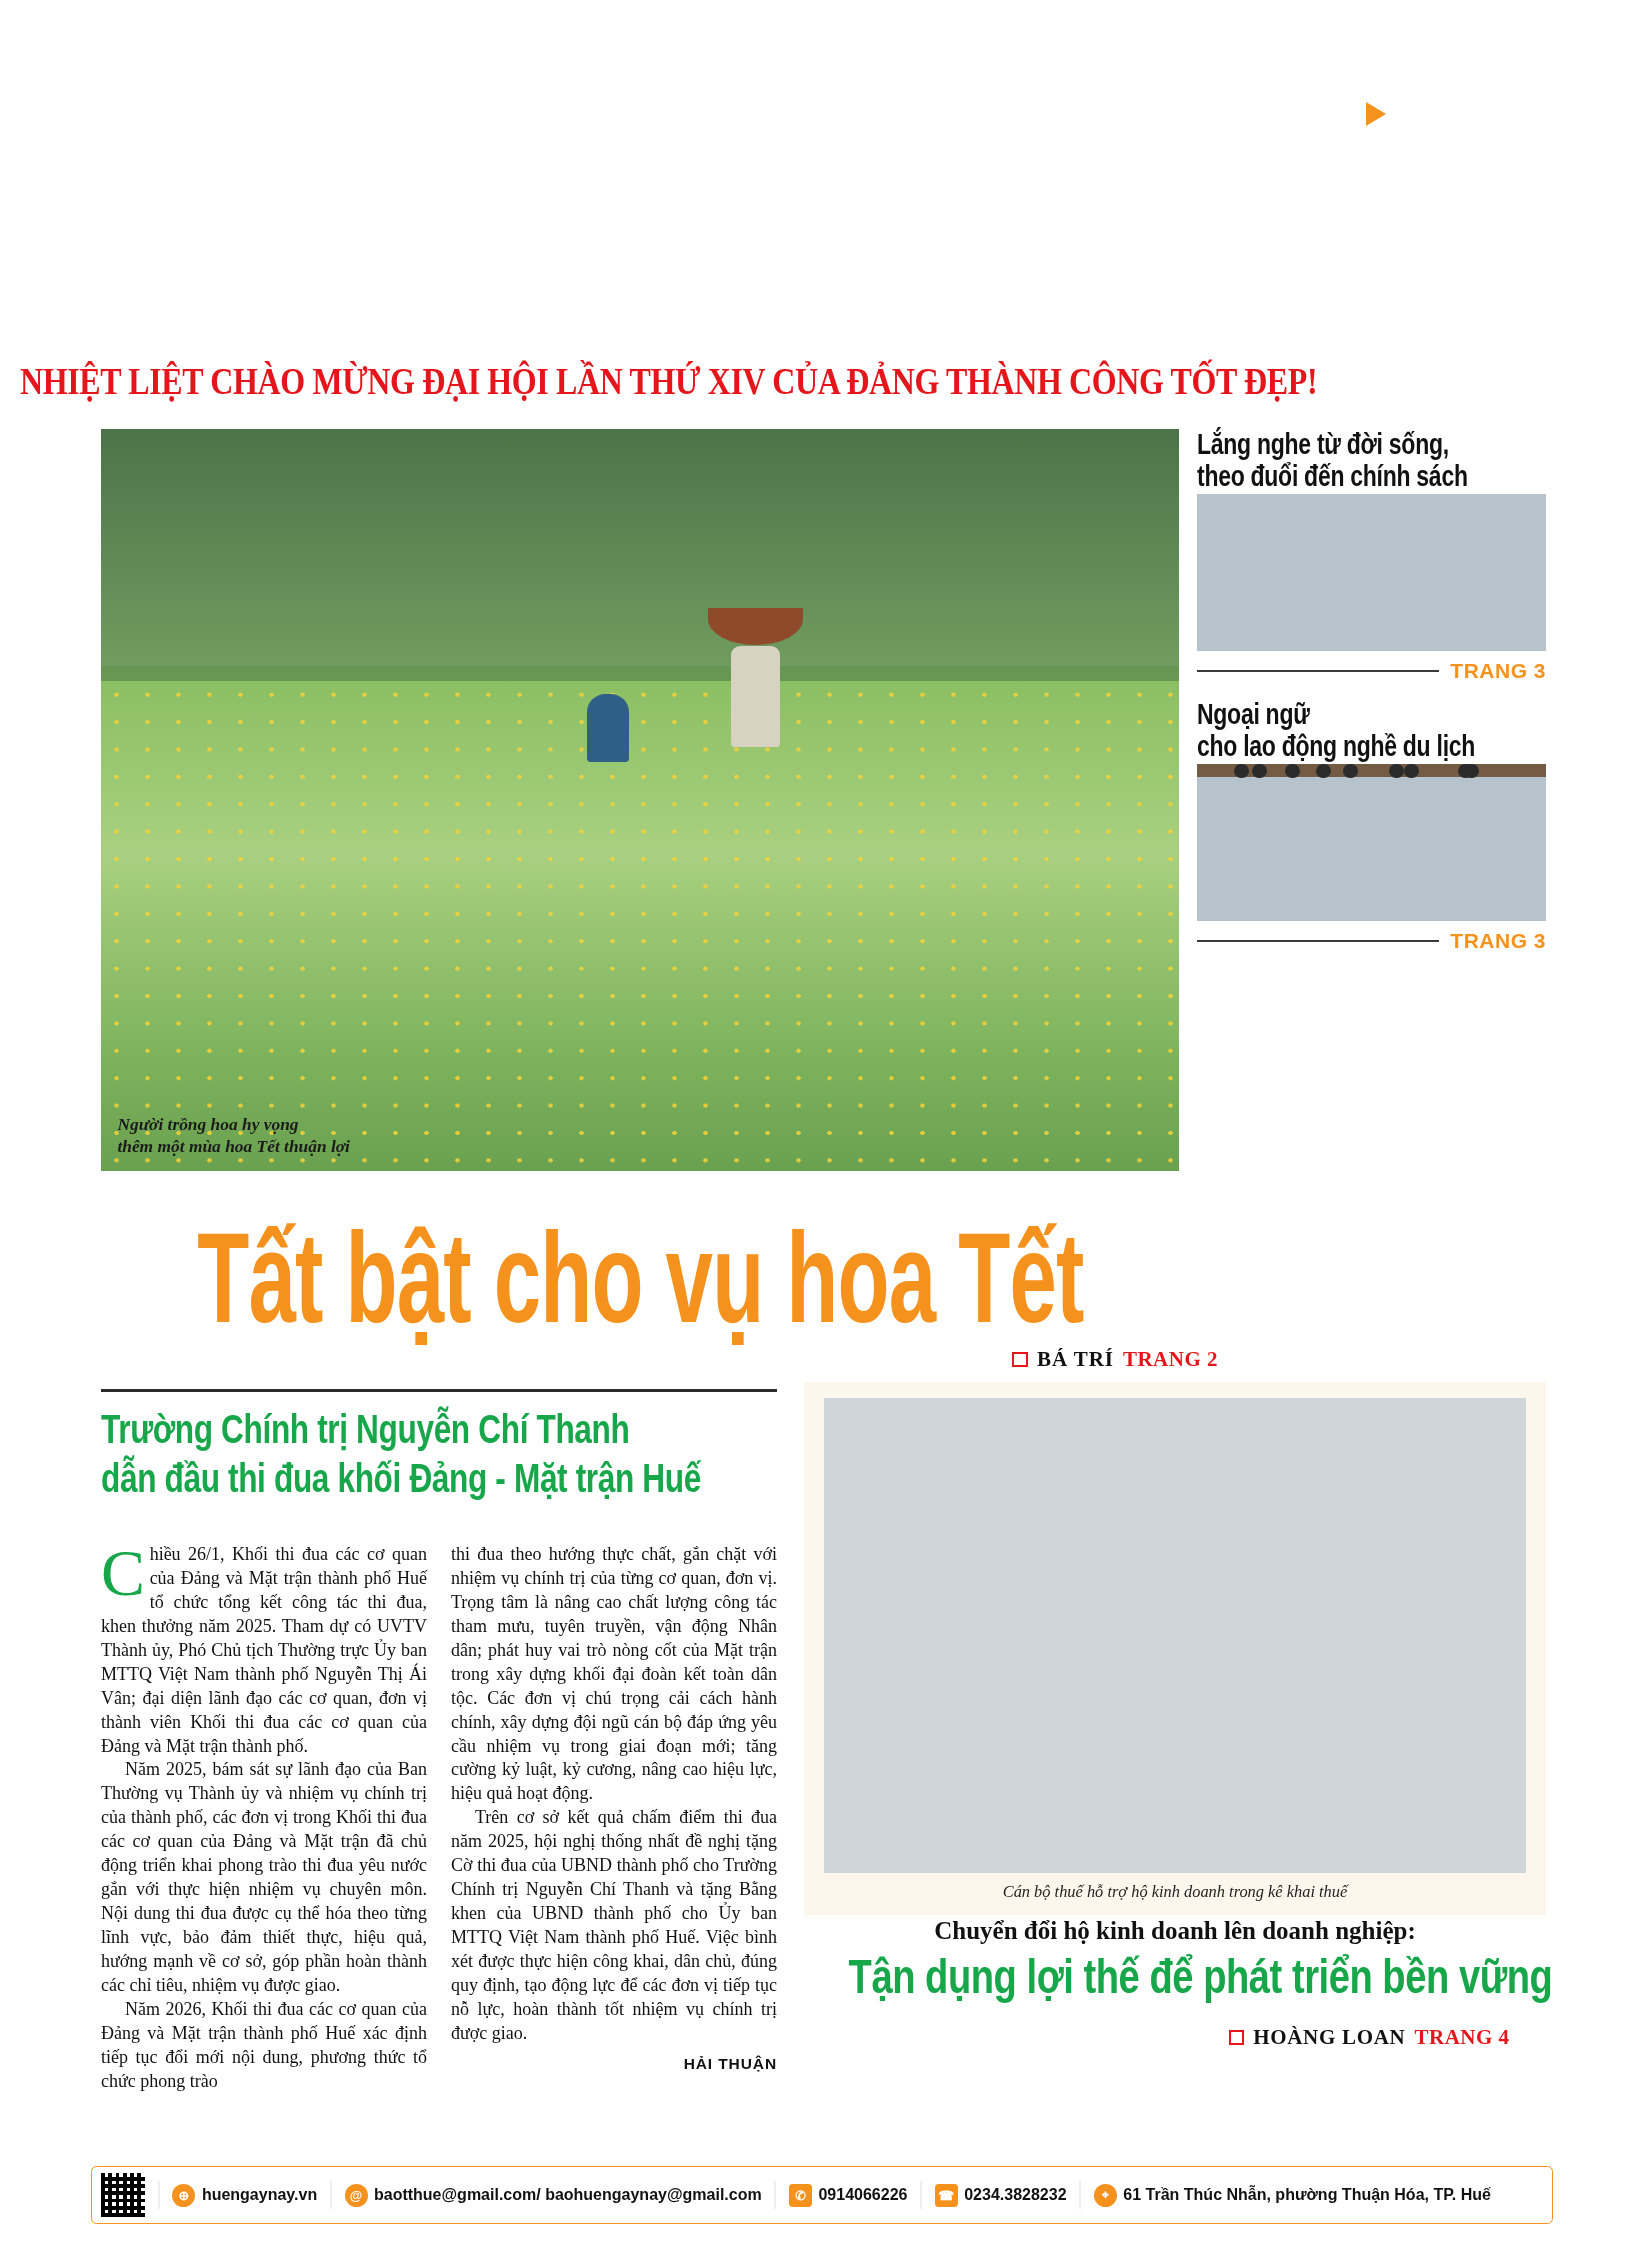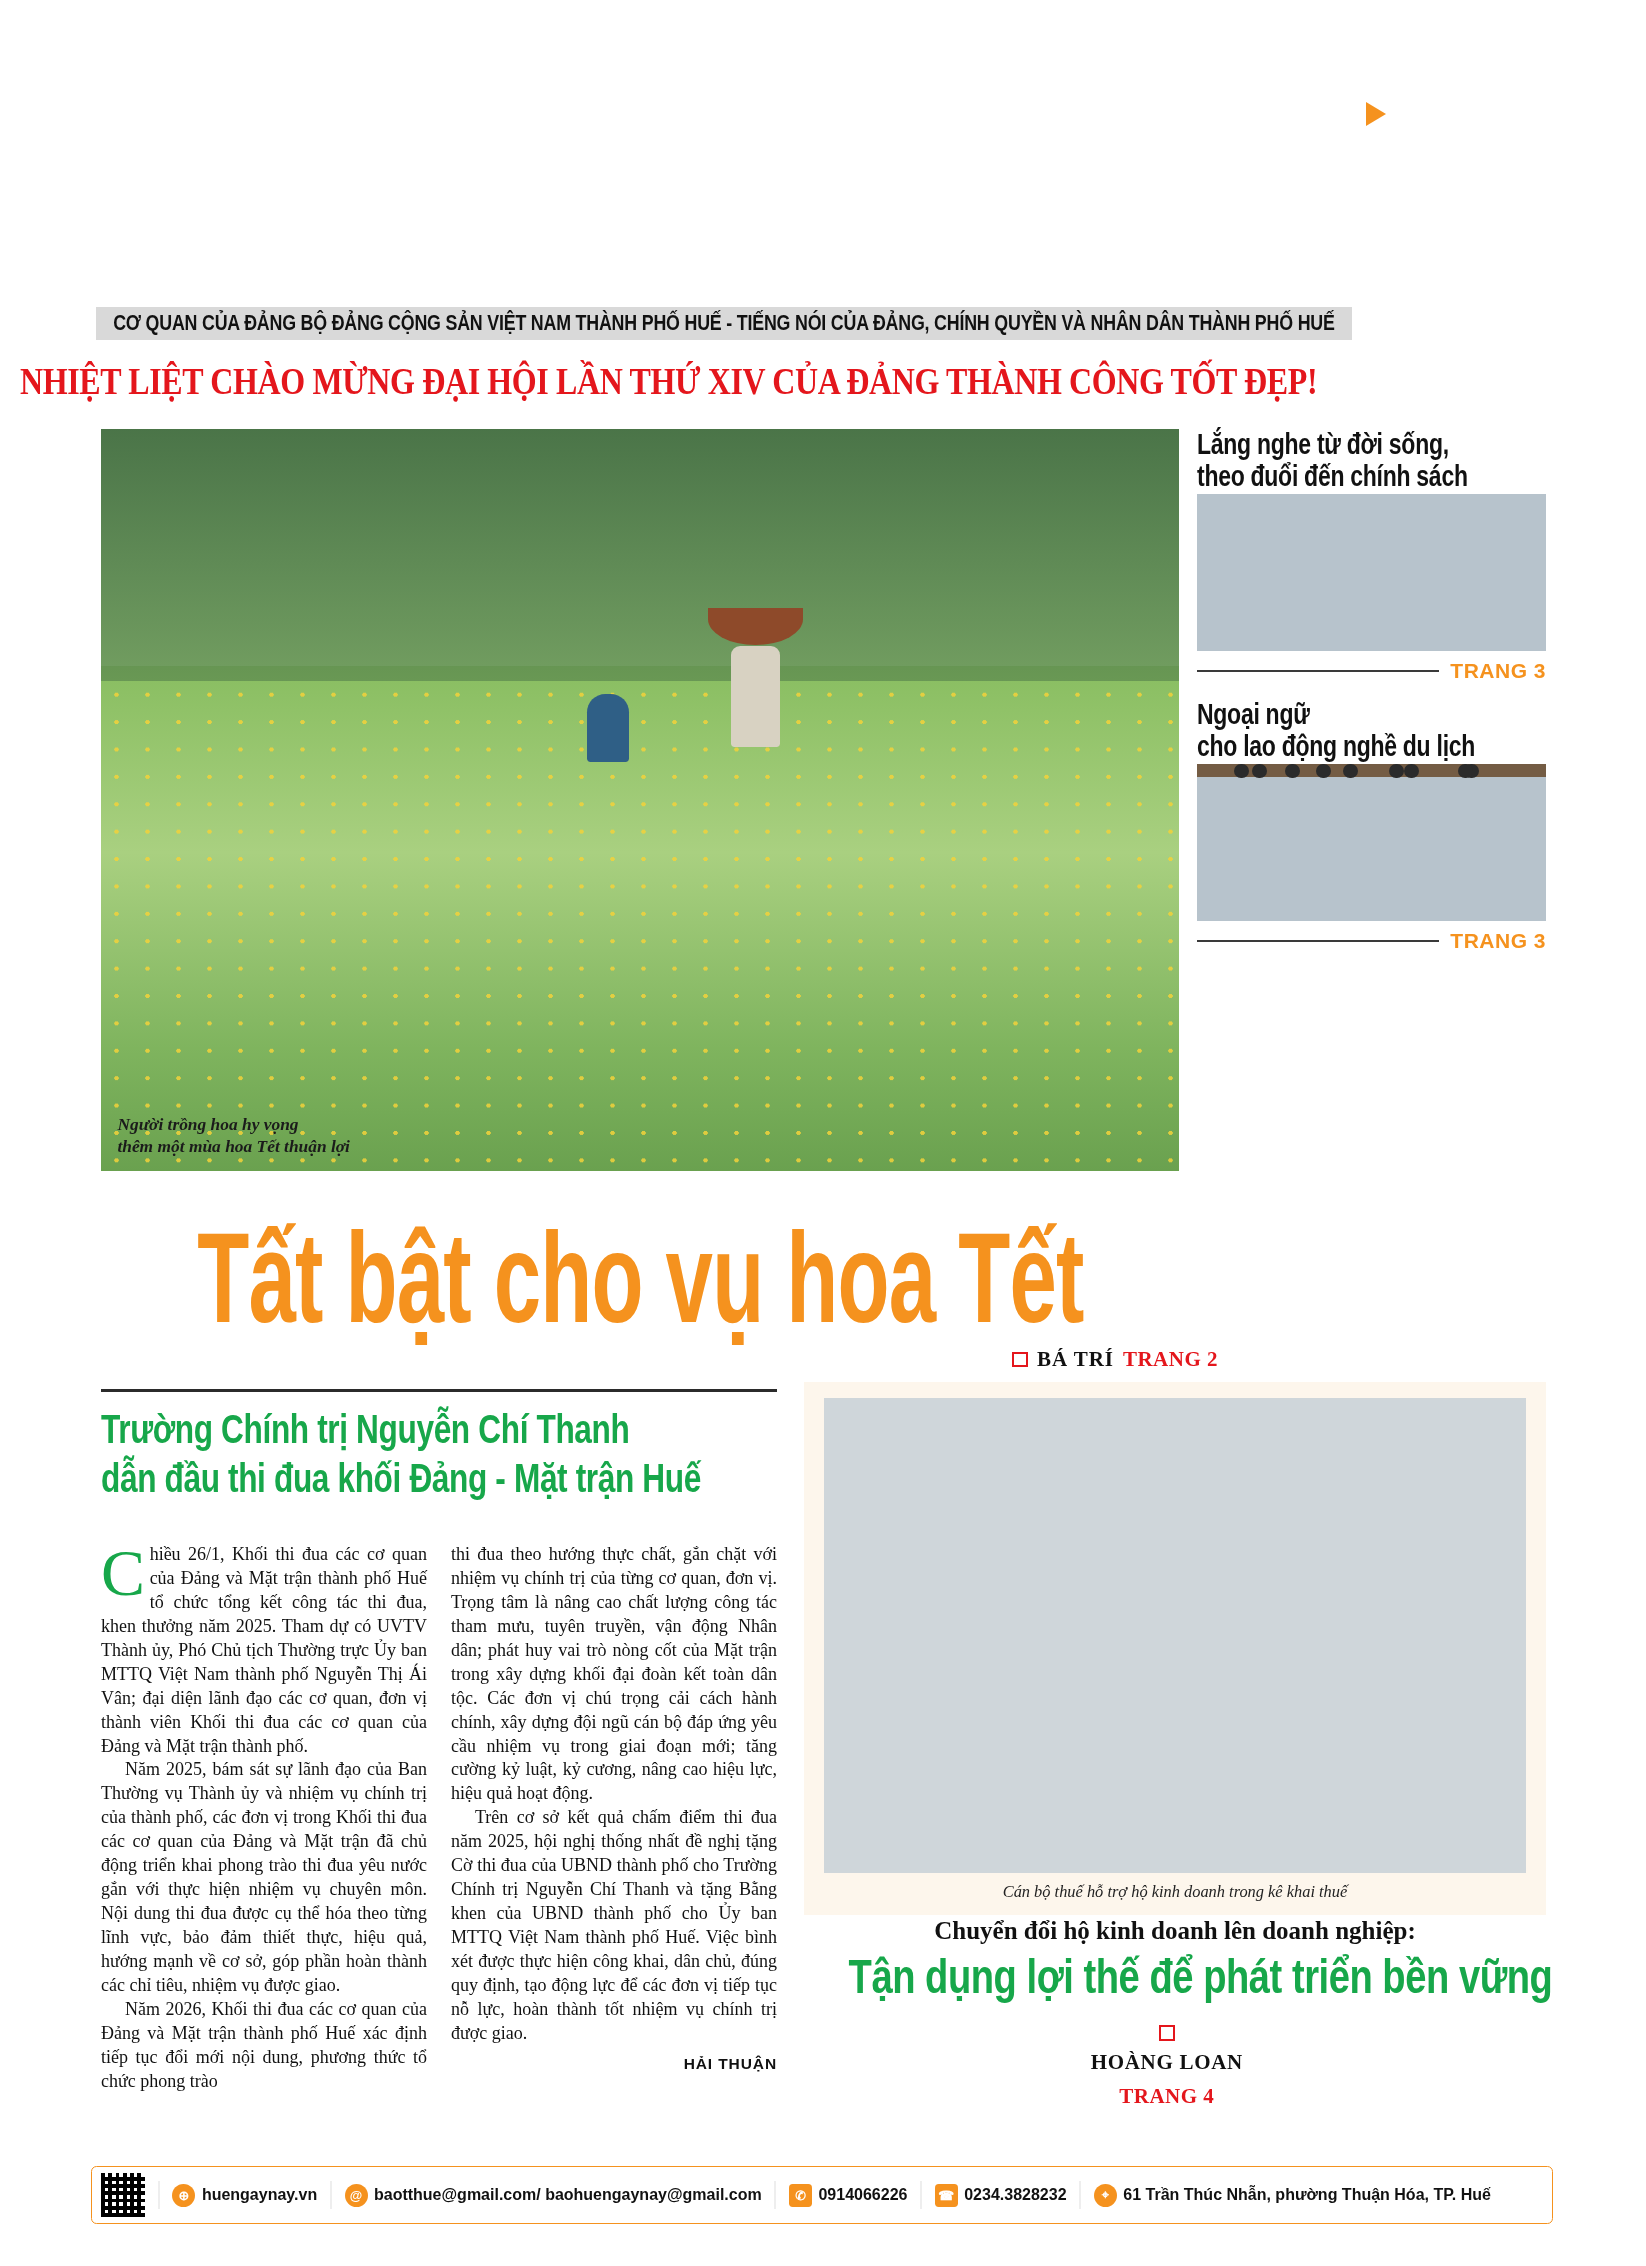--- a/index.html
+++ b/index.html
@@ -181,21 +181,21 @@
     font-weight: bold; font-size: 25px; color:#111;
   }
   .lr-head {
     text-align:center; margin-top: 9.1px;
     font-size: 41px; font-weight: bold; color:#17A74A;
     transform: scaleY(1.18) scaleX(0.93);
     letter-spacing: -0.5px; white-space: nowrap;
   }
   .lr-byline {
     display:flex; align-items:center; justify-content:flex-end;
-    gap: 9.1px; margin-top: 24px; padding-right: 16.4px; flex-direction: column;
+    gap: 9.1px; margin-top: 24px; padding-right: 16.4px;
   }
   .lr-byline .who {
     font-family: "Liberation Serif","DejaVu Serif",serif;
     font-weight: bold; font-size: 21px; color:#111; letter-spacing: 0.7px;
   }
   .lr-byline .pg {
     font-family: "Liberation Serif","DejaVu Serif",serif;
     font-weight: bold; font-size: 21px; color:#E4161C; letter-spacing: 0.5px;
   }
 
@@ -260,23 +260,20 @@
 <body>
 
 <div class="page">
 
   <div class="masthead">
 
     <div class="orange-arrow"></div>
 
   </div>
 
-  <div class="tagline">
-    <span>CƠ QUAN CỦA ĐẢNG BỘ ĐẢNG CỘNG SẢN VIỆT NAM THÀNH PHỐ HUẾ - TIẾNG NÓI CỦA ĐẢNG, CHÍNH QUYỀN VÀ NHÂN DÂN THÀNH PHỐ HUẾ</span>
-  </div>
 
   <div class="slogan">
     <span>NHIỆT LIỆT CHÀO MỪNG ĐẠI HỘI LẦN THỨ XIV CỦA ĐẢNG THÀNH CÔNG TỐT ĐẸP!</span>
   </div>
 
   <div class="hero-photo">
     <div class="ph">
       <div class="sky"></div>
       <div class="trees"></div>
       <div class="field"></div>

